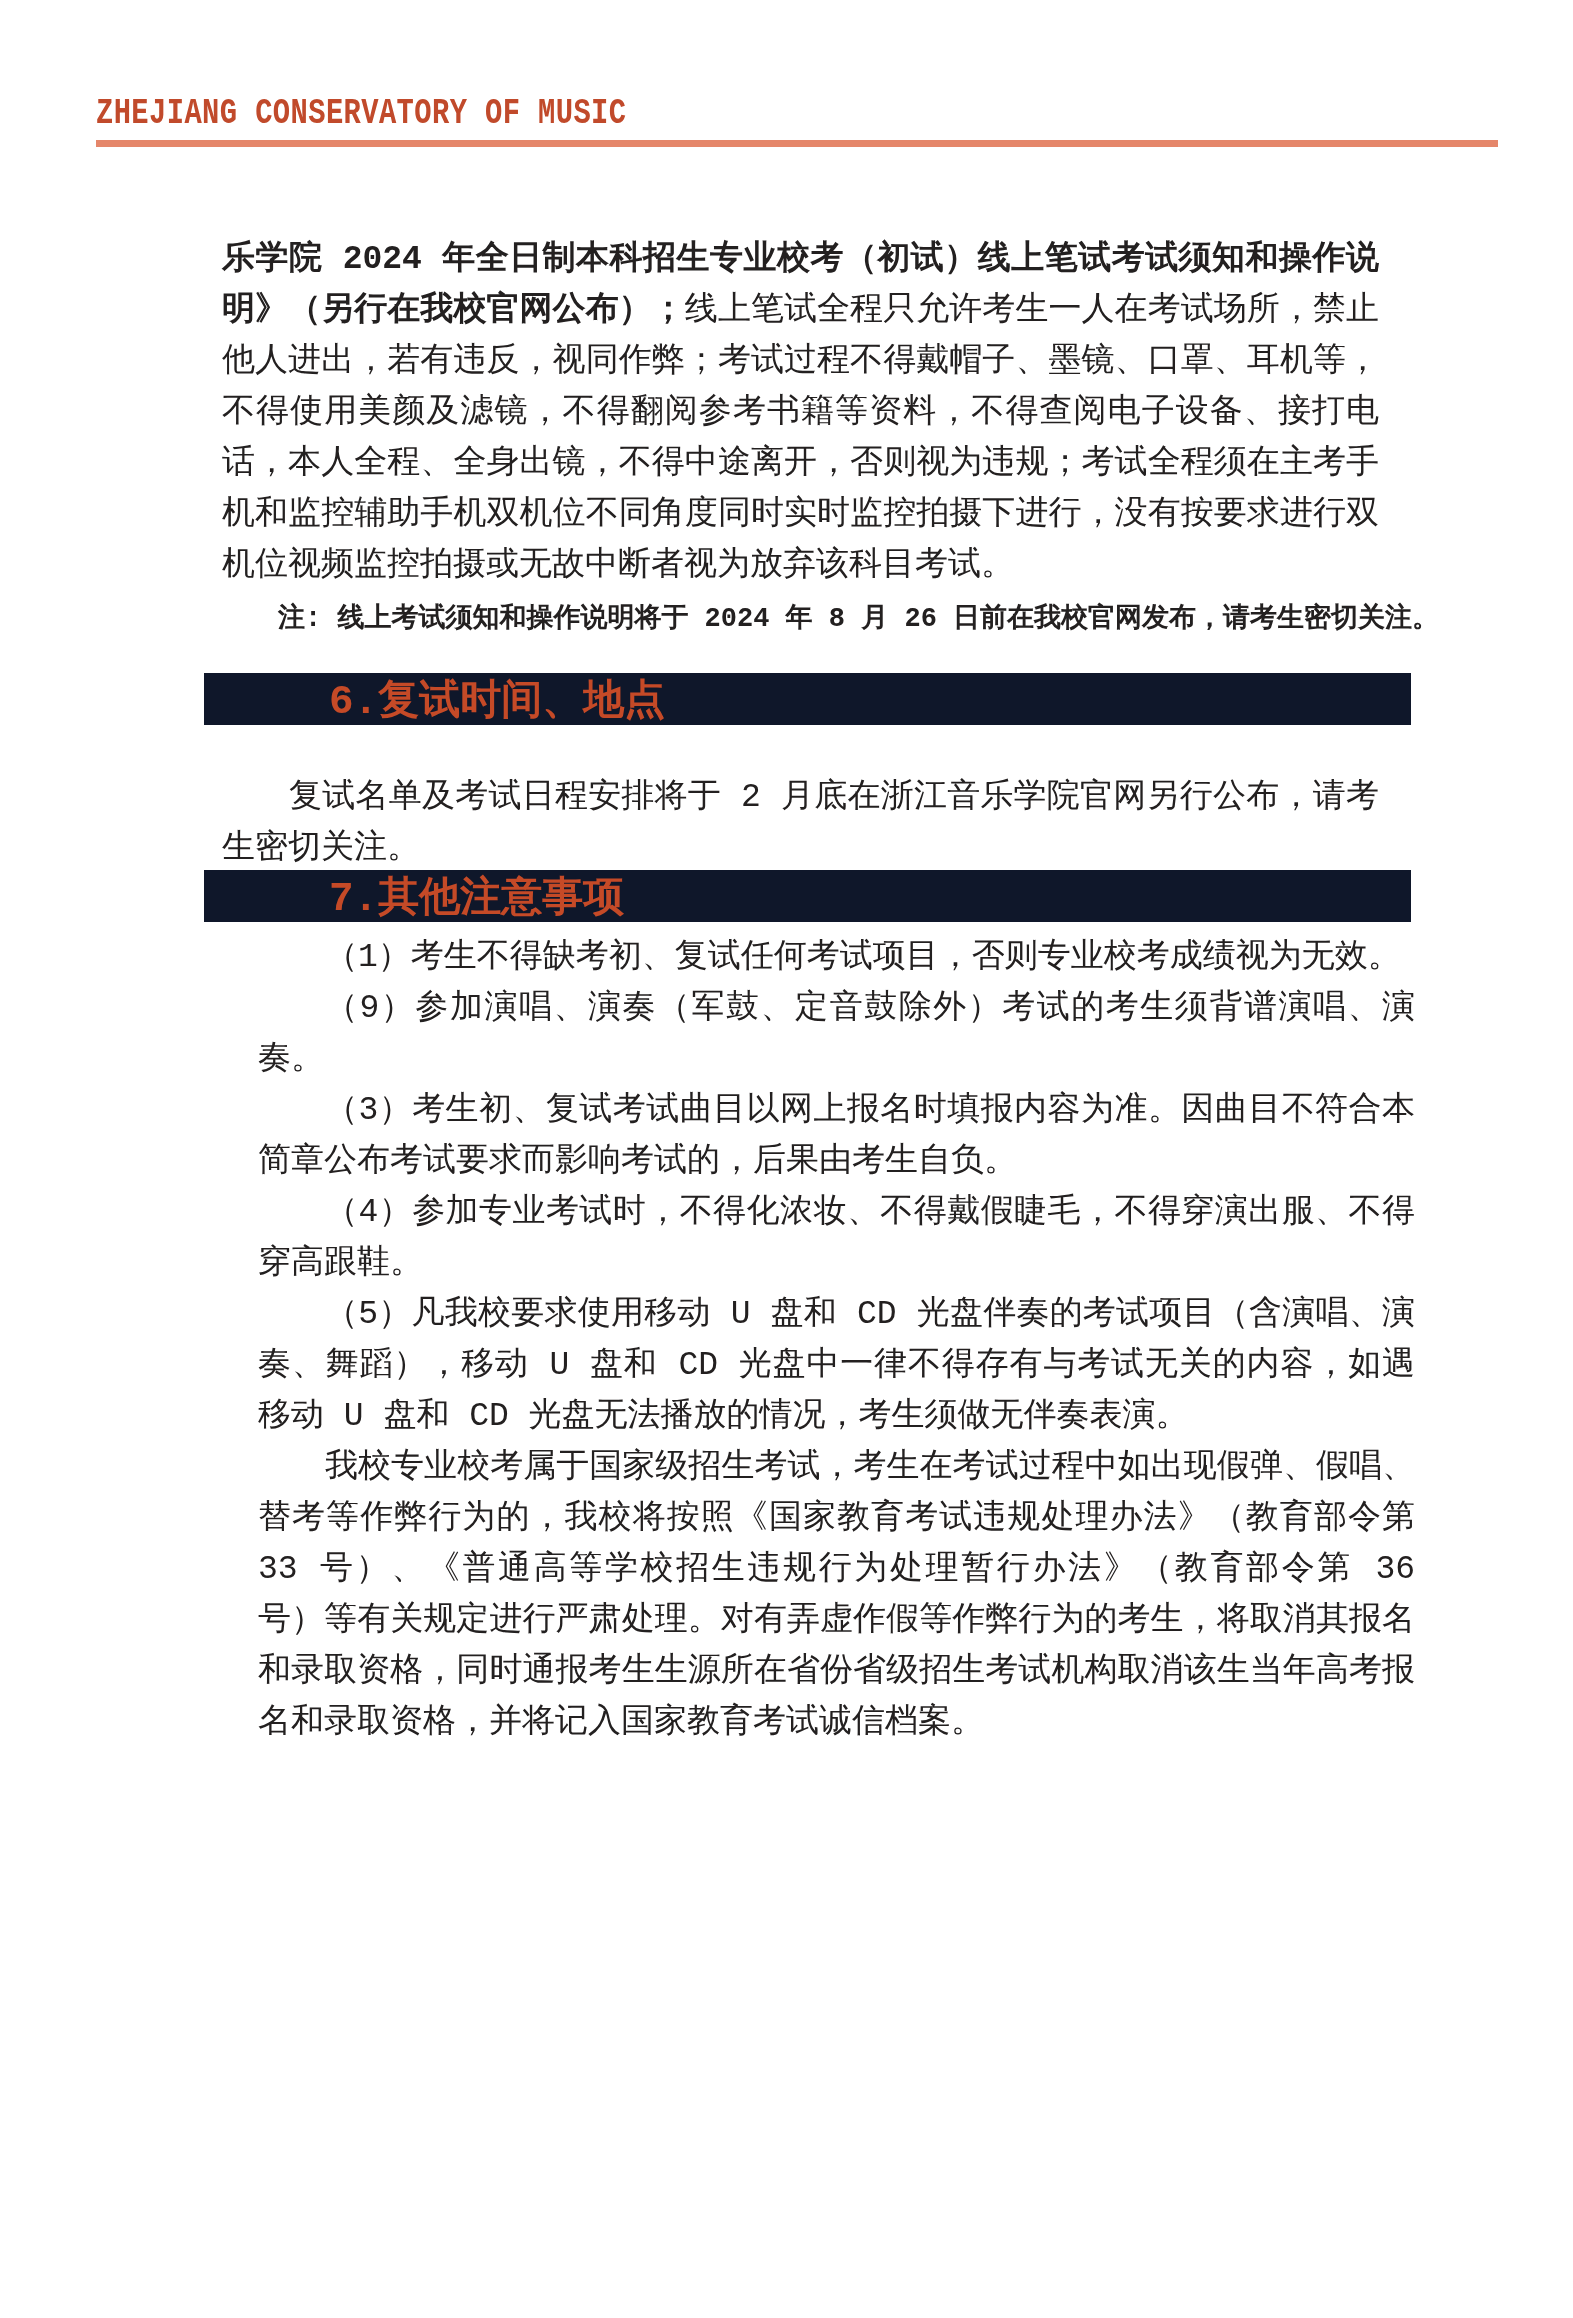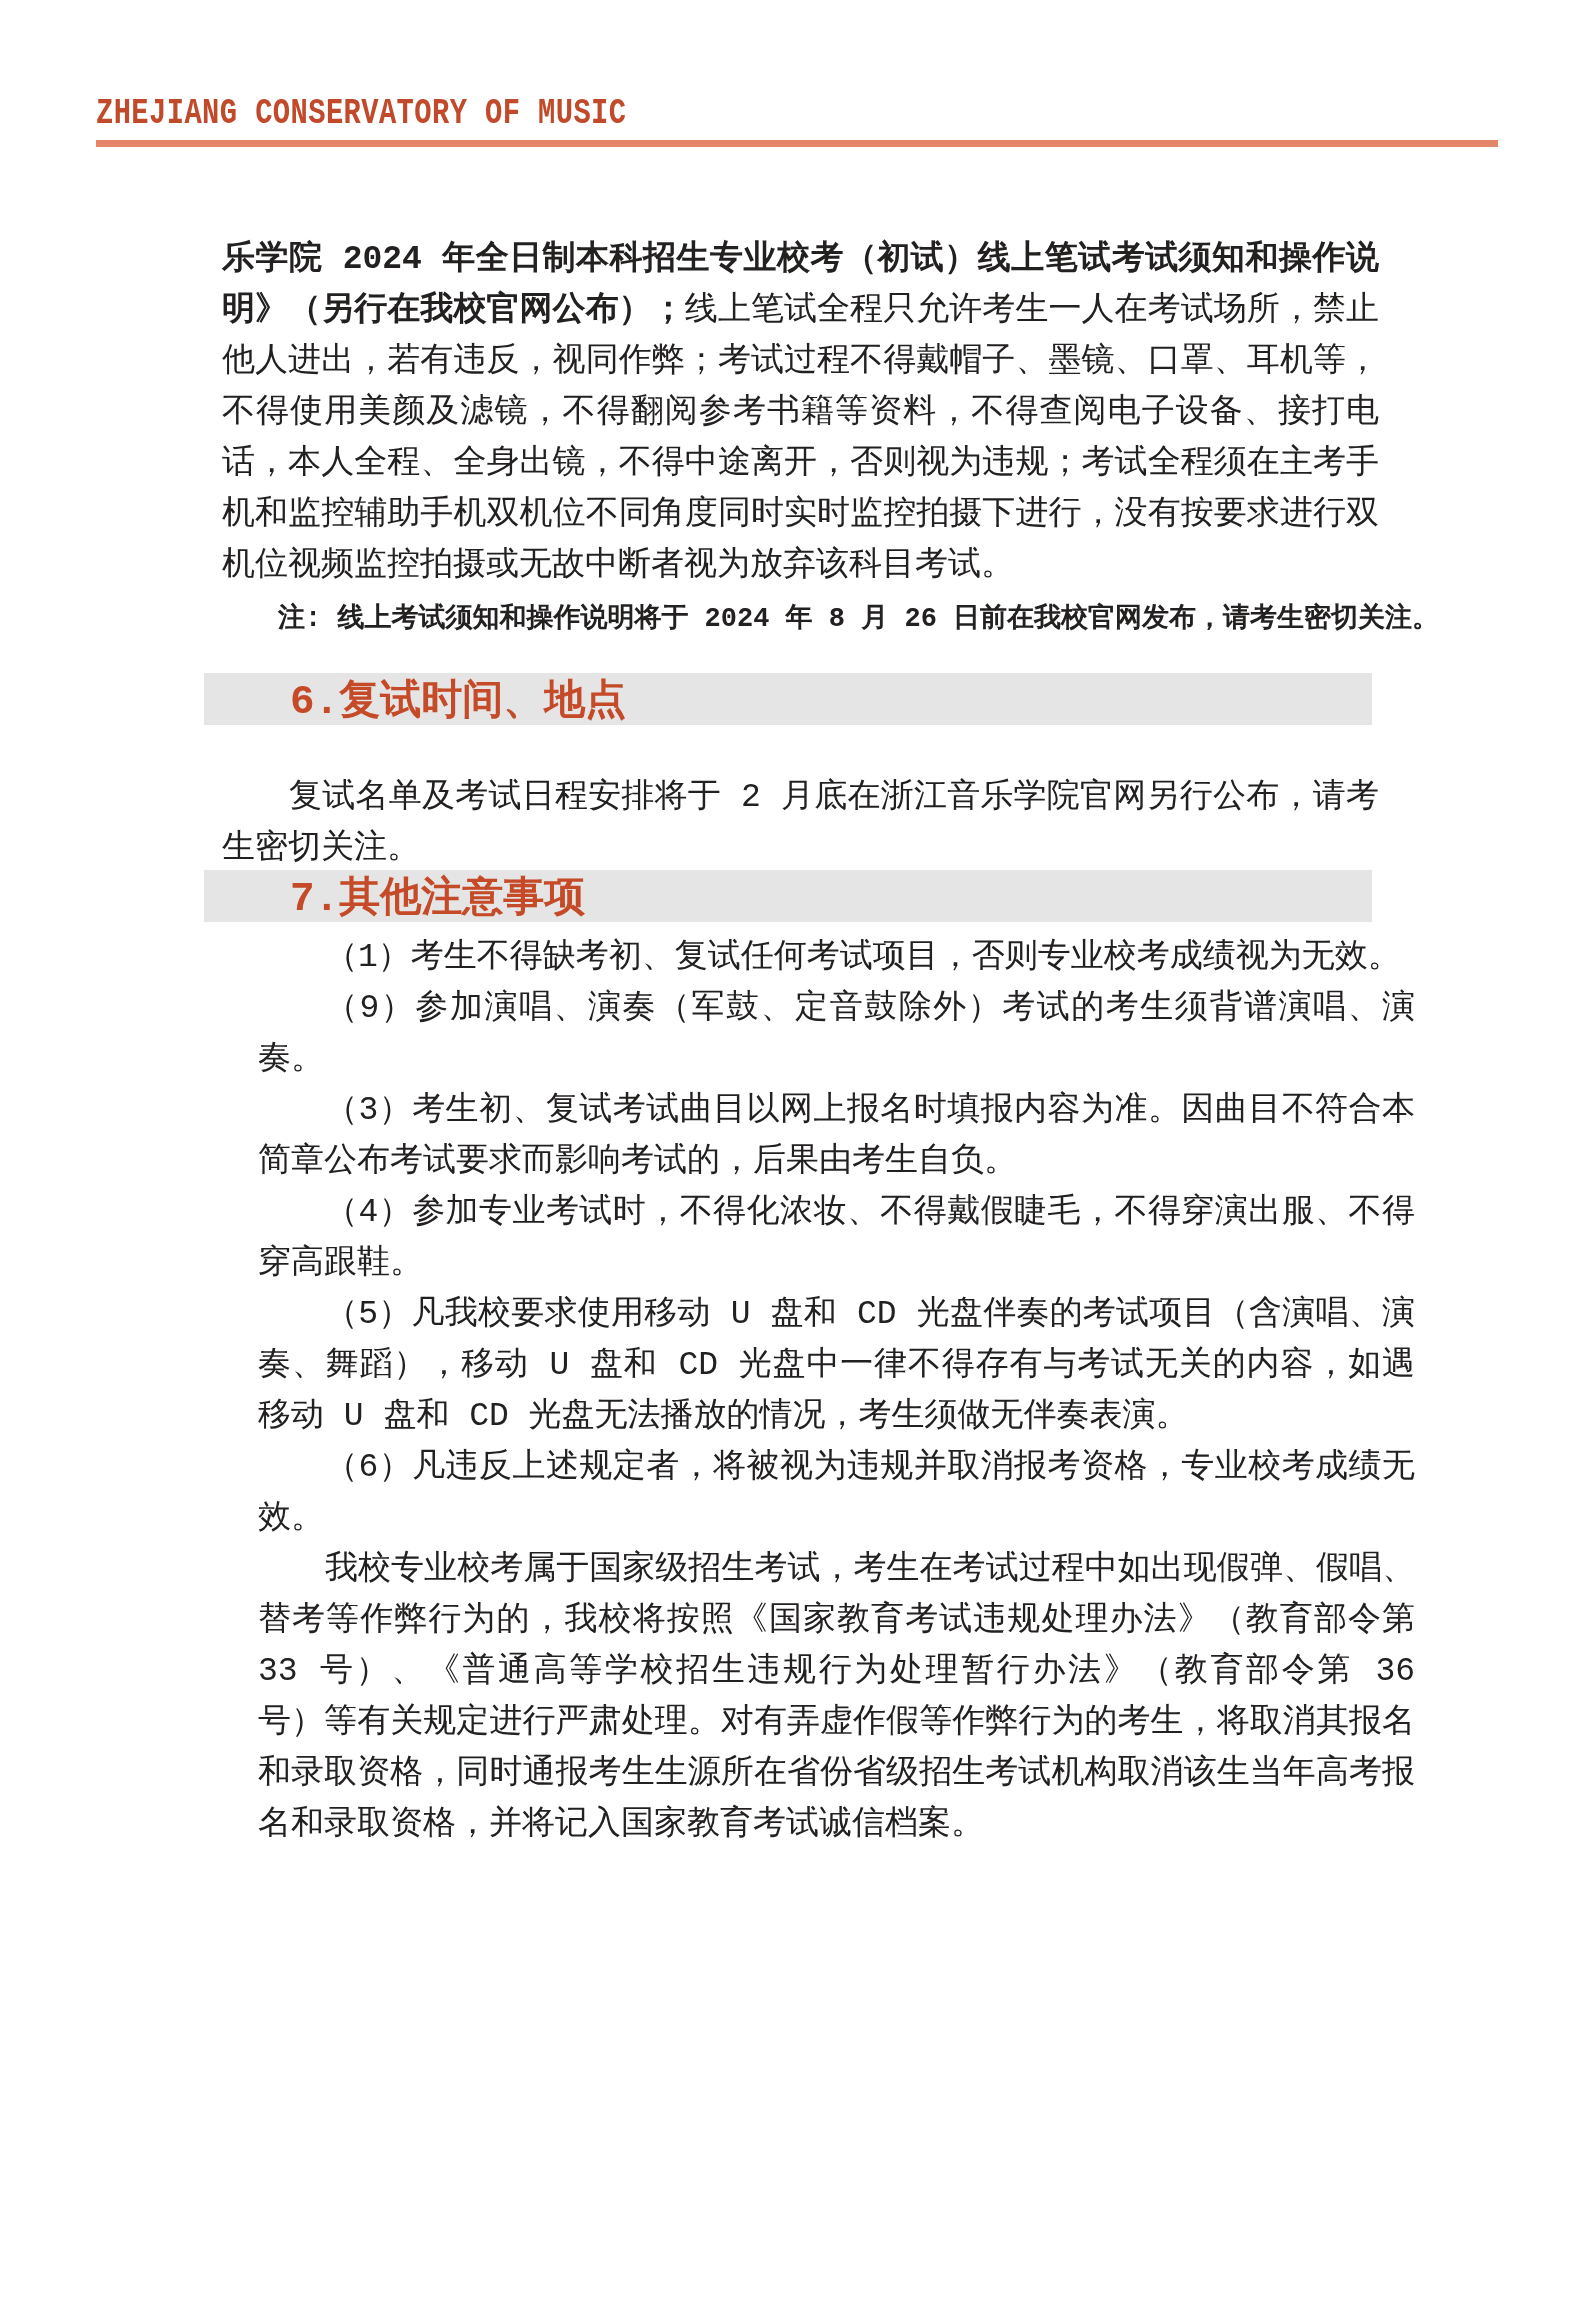--- a/index.html
+++ b/index.html
@@ -58,23 +58,24 @@
     font-weight:700;
     white-space:nowrap;
     text-indent:56px;
   }
   
   .bar{
     position:absolute;
     left:204px;
     width:1168px;
     height:52px;
-    background:#e5e5e5;
+    background:#0f172a;
     display:flex;
     align-items:center;
+    padding-left:39px;
   }
   .bar .htxt{
     padding-left:86px;
     font-size:41px;
     font-weight:700;
     color:#C54A27;
     white-space:nowrap;
   }
   .bar6{top:673px;}
   .bar7{top:870px;}
@@ -115,20 +116,19 @@
   <div class="bar bar7">
     <div class="htxt">7.其他注意事项</div>
   </div>
 
   <div class="col sec7body">
     <p class="indent">（1）考生不得缺考初、复试任何考试项目，否则专业校考成绩视为无效。</p>
     <p class="indent">（9）参加演唱、演奏（军鼓、定音鼓除外）考试的考生须背谱演唱、演奏。</p>
     <p class="indent">（3）考生初、复试考试曲目以网上报名时填报内容为准。因曲目不符合本简章公布考试要求而影响考试的，后果由考生自负。</p>
     <p class="indent">（4）参加专业考试时，不得化浓妆、不得戴假睫毛，不得穿演出服、不得穿高跟鞋。</p>
     <p class="indent">（5）凡我校要求使用移动 U 盘和 CD 光盘伴奏的考试项目（含演唱、演奏、舞蹈），移动 U 盘和 CD 光盘中一律不得存有与考试无关的内容，如遇移动 U 盘和 CD 光盘无法播放的情况，考生须做无伴奏表演。</p>
-    <p class="indent">（6）凡违反上述规定者，将被视为违规并取消报考资格，专业校考成绩无效。</p>
     <p class="indent">我校专业校考属于国家级招生考试，考生在考试过程中如出现假弹、假唱、替考等作弊行为的，我校将按照《国家教育考试违规处理办法》（教育部令第 33 号）、《普通高等学校招生违规行为处理暂行办法》（教育部令第 36 号）等有关规定进行严肃处理。对有弄虚作假等作弊行为的考生，将取消其报名和录取资格，同时通报考生生源所在省份省级招生考试机构取消该生当年高考报名和录取资格，并将记入国家教育考试诚信档案。</p>
   </div>
 
   <div class="pagenum">05</div>
 
 </div>
 
 
 </body></html>

